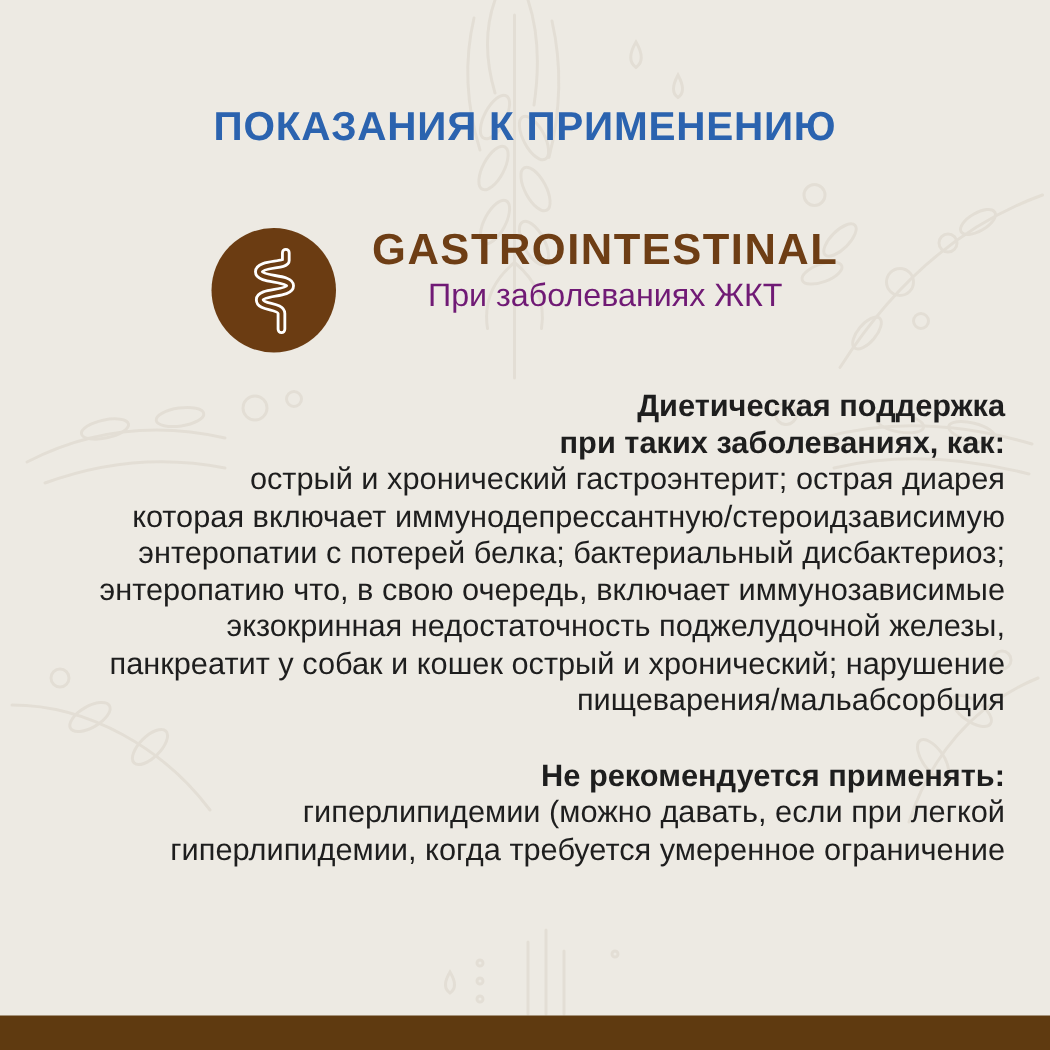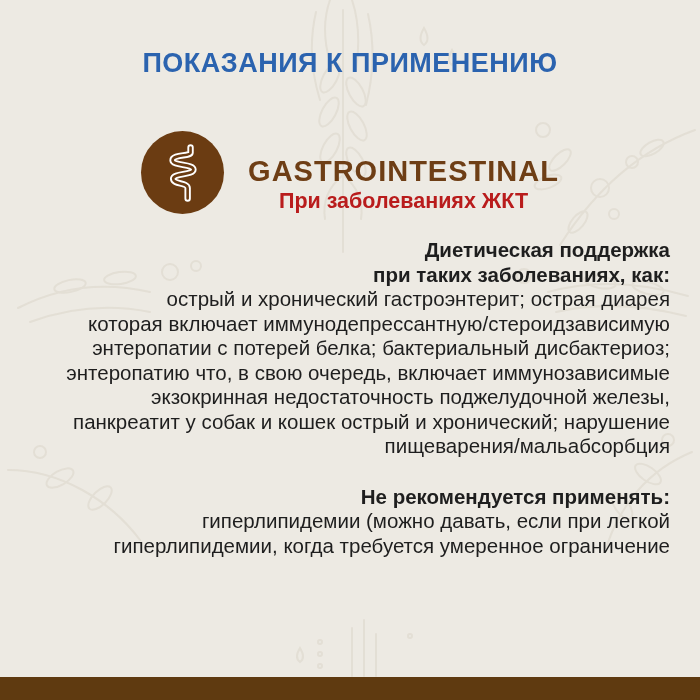--- a/index.html
+++ b/index.html
@@ -14,30 +14,30 @@
   .watermark{
     position:absolute;inset:0;
     pointer-events:none;
   }
   .content{
     position:relative;
     display:flex;flex-direction:column;align-items:center;
     width:100%;height:100%;
   }
   .page-title{
-    margin-top:48px;
+    margin-top:69px;
     font-size:27px;
     font-weight:800;
     letter-spacing:0.5px;
     color:#2B63AF;
     text-align:right;
   }
   .brand-row{
     margin-top:52px;
-    display:flex;align-items:flex-end;justify-content:center;
+    display:flex;align-items:flex-start;justify-content:center;
     gap:24px;
   }
   .brand-icon{
     width:83px;height:83px;
     border-radius:50%;
     background:#6B3C12;
     display:flex;align-items:center;justify-content:center;
     flex:0 0 auto;
   }
   .brand-text{
@@ -45,23 +45,22 @@
   }
   .brand-name{
     font-size:29px;
     font-weight:800;
     letter-spacing:1px;
     color:#6E3E15;
     line-height:1.05;
   }
   .brand-subtitle{
     font-size:21.5px;
-    color:#b91c1c;
+    color:#701a75;
     margin-top:3px;
-    font-weight:bold;
   }
   .section{
     width:640px;
     text-align:right;
     line-height:24.5px;
     font-size:20.5px;
   }
   .section-indications{margin-top:24px;}
   .section-contra{margin-top:26px;}
   .bold-line{font-weight:700;}

